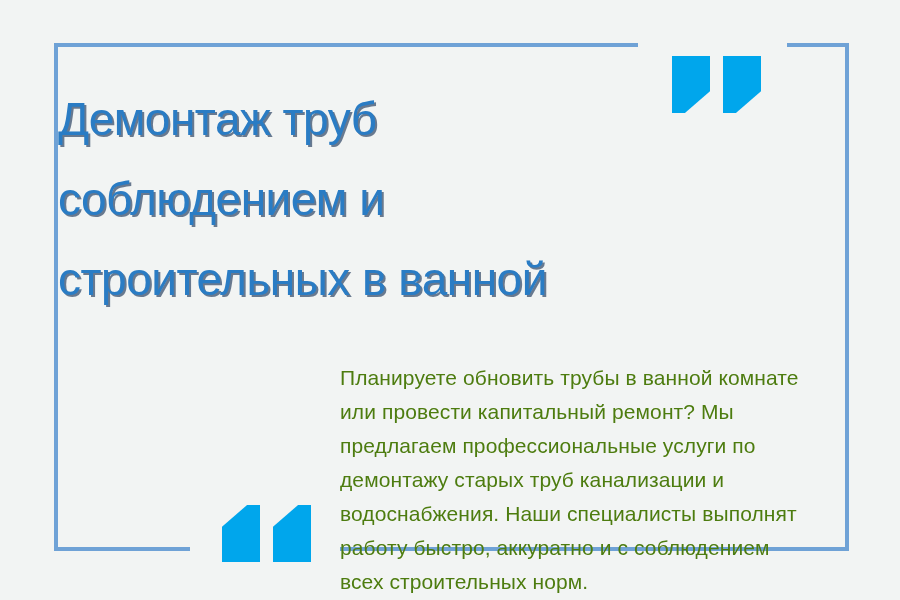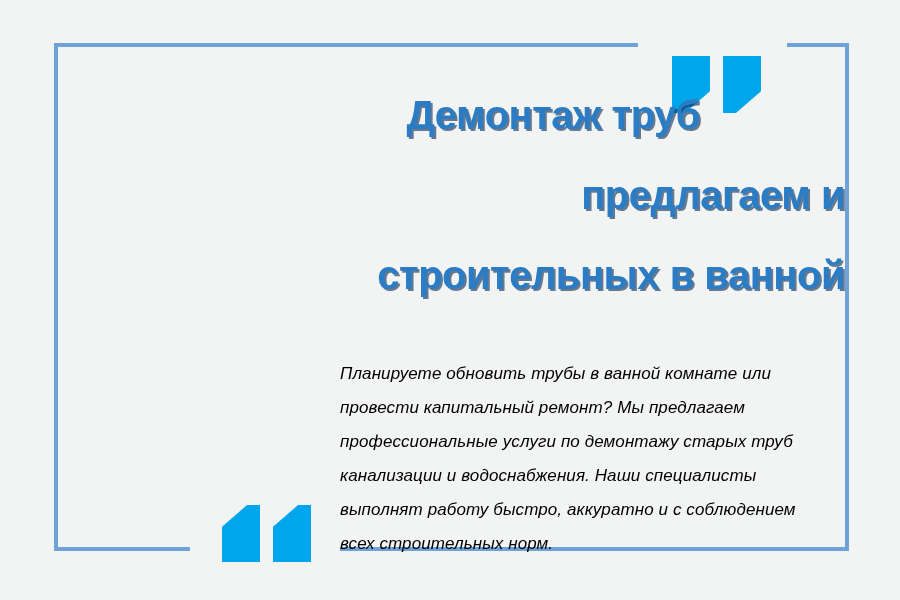--- a/index.html
+++ b/index.html
@@ -71,24 +71,24 @@
     width: 509px;
     height: 4px;
   }
 
   
   #headline {
     position: absolute;
     left: 58px;
     top: 48px;
     width: 787px;
-    text-align: right;
+    text-align: left;
     font-family: "Liberation Sans", sans-serif;
-    font-weight: bold;
-    font-size: 40px;
+    font-weight: normal;
+    font-size: 46px;
     line-height: 80px;
     letter-spacing: -0.5px;
     color: #2a7cc4;
     text-shadow: 2px 2px 0 rgba(20, 45, 80, 0.62);
     white-space: nowrap;
   }
   #headline .hl-line {
     display: block;
   }
   #headline .hl-line-1 {
@@ -124,25 +124,24 @@
     clip-path: polygon(0% 100%, 100% 100%, 100% 0%, 66% 0%, 0% 38%);
   }
 
   
   #body-copy {
     position: absolute;
     left: 340px;
     top: 340px;
     width: 476px;
     font-family: "Liberation Sans Narrow", "Liberation Sans", sans-serif;
-    font-style: italic;
     font-weight: normal;
-    font-size: 17px;
+    font-size: 21px;
     line-height: 34px;
-    color: #000000;
+    color: #4d7c0f;
     letter-spacing: 0.1px;
   }
 </style>
 </head>
 <body>
 
 <div id="poster">
 
   <div class="frame-bar frame-top-left"></div>
   <div class="frame-bar frame-top-right"></div>
@@ -151,21 +150,21 @@
   <div class="frame-bar frame-bottom-left"></div>
   <div class="frame-bar frame-bottom-right"></div>
 
   <div class="quote-group quote-group-top">
     <span class="quote-mark"></span>
     <span class="quote-mark"></span>
   </div>
 
   <h1 id="headline">
     <span class="hl-line hl-line-1">Демонтаж труб</span>
-    <span class="hl-line hl-line-2">предлагаем и</span>
+    <span class="hl-line hl-line-2">соблюдением и</span>
     <span class="hl-line hl-line-3">строительных в ванной</span>
   </h1>
 
   <p id="body-copy">Планируете обновить трубы в ванной комнате или провести капитальный ремонт? Мы предлагаем профессиональные услуги по демонтажу старых труб канализации и водоснабжения. Наши специалисты выполнят работу быстро, аккуратно и с соблюдением всех строительных норм.</p>
 
   <div class="quote-group quote-group-bottom">
     <span class="quote-mark"></span>
     <span class="quote-mark"></span>
   </div>
 

